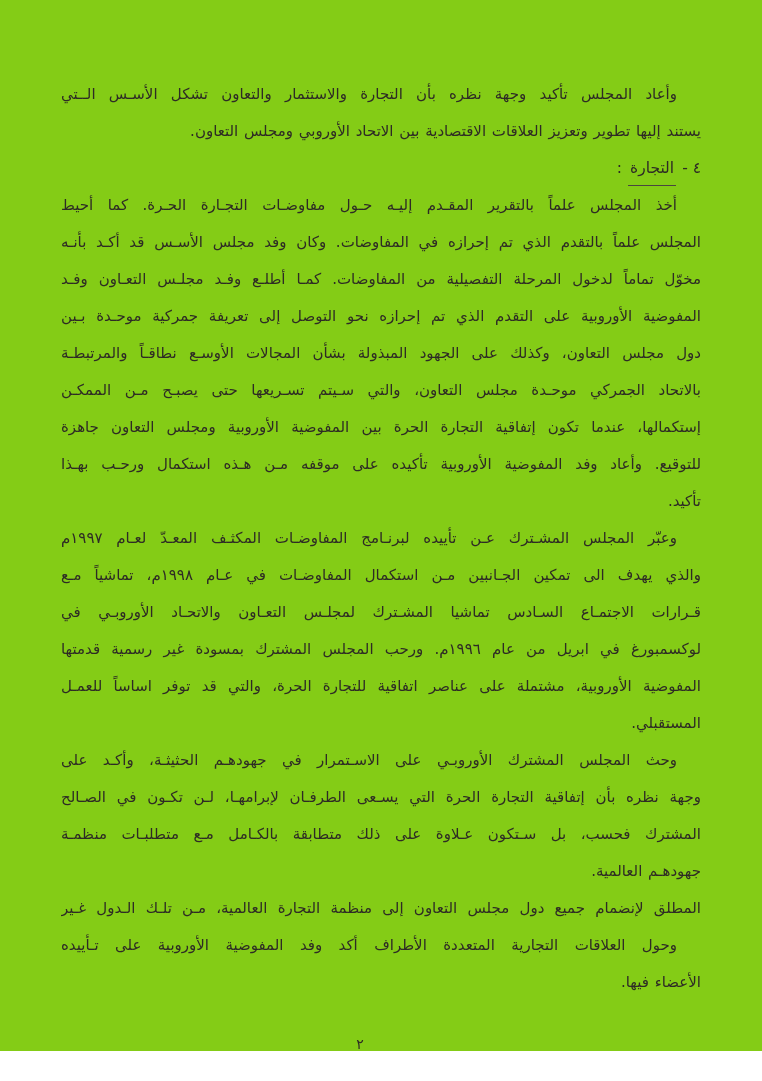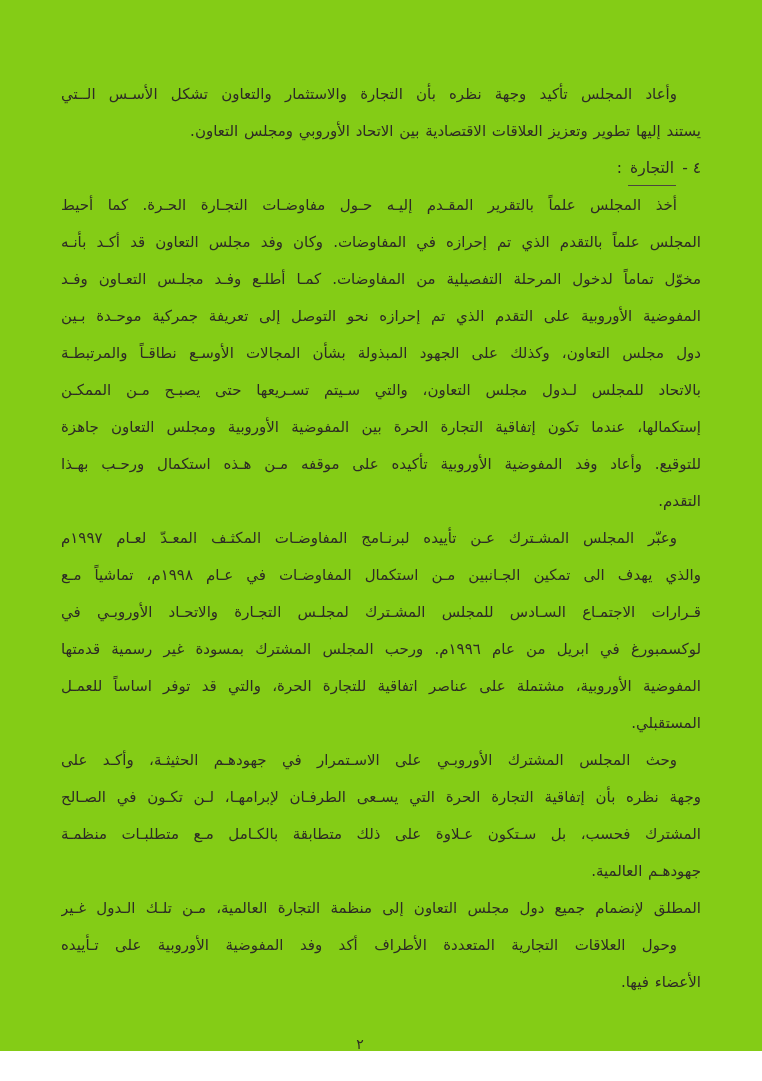--- a/index.html
+++ b/index.html
@@ -68,34 +68,34 @@
       <div class="line first">وأعاد المجلس تأكيد وجهة نظره بأن التجارة والاستثمار والتعاون تشكل الأسـس الــتي</div>
       <div class="line last">يستند إليها تطوير وتعزيز العلاقات الاقتصادية بين الاتحاد الأوروبي ومجلس التعاون.</div>
     </div>
 
     <div class="heading">
       <span class="sec-num">٤ -</span><span class="sec-title">التجارة</span><span class="sec-colon">:</span>
     </div>
 
     <div class="para">
       <div class="line first">أخذ المجلس علماً بالتقرير المقـدم إليـه حـول مفاوضـات التجـارة الحـرة. كما أحيط</div>
-      <div class="line">المجلس علماً بالتقدم الذي تم إحرازه في المفاوضات. وكان وفد مجلس التعاون قد أكـد بأنـه</div>
+      <div class="line">المجلس علماً بالتقدم الذي تم إحرازه في المفاوضات. وكان وفد مجلس الأسـس قد أكـد بأنـه</div>
       <div class="line">مخوّل تماماً لدخول المرحلة التفصيلية من المفاوضات. كمـا أطلـع وفـد مجلـس التعـاون وفـد</div>
       <div class="line">المفوضية الأوروبية على التقدم الذي تم إحرازه نحو التوصل إلى تعريفة جمركية موحـدة بـين</div>
       <div class="line">دول مجلس التعاون، وكذلك على الجهود المبذولة بشأن المجالات الأوسـع نطاقـاً والمرتبطـة</div>
-      <div class="line">بالاتحاد للمجلس لـدول مجلس التعاون، والتي سـيتم تسـريعها حتى يصبـح مـن الممكـن</div>
+      <div class="line">بالاتحاد الجمركي موحـدة مجلس التعاون، والتي سـيتم تسـريعها حتى يصبـح مـن الممكـن</div>
       <div class="line">إستكمالها، عندما تكون إتفاقية التجارة الحرة بين المفوضية الأوروبية ومجلس التعاون جاهزة</div>
       <div class="line">للتوقيع. وأعاد وفد المفوضية الأوروبية تأكيده على موقفه مـن هـذه استكمال ورحـب بهـذا</div>
-      <div class="line last">التقدم.</div>
+      <div class="line last">تأكيد.</div>
     </div>
 
     <div class="para">
       <div class="line first">وعبّر المجلس المشـترك عـن تأييده لبرنـامج المفاوضـات المكثـف المعـدّ لعـام ١٩٩٧م</div>
       <div class="line">والذي يهدف الى تمكين الجـانبين مـن استكمال المفاوضـات في عـام ١٩٩٨م، تماشياً مـع</div>
-      <div class="line">قـرارات الاجتمـاع السـادس للمجلس المشـترك لمجلـس التجـارة والاتحـاد الأوروبـي في</div>
+      <div class="line">قـرارات الاجتمـاع السـادس تماشيا المشـترك لمجلـس التعـاون والاتحـاد الأوروبـي في</div>
       <div class="line">لوكسمبورغ في ابريل من عام ١٩٩٦م. ورحب المجلس المشترك بمسودة غير رسمية قدمتها</div>
       <div class="line">المفوضية الأوروبية، مشتملة على عناصر اتفاقية للتجارة الحرة، والتي قد توفر اساساً للعمـل</div>
       <div class="line last">المستقبلي.</div>
     </div>
 
     <div class="para">
       <div class="line first">وحث المجلس المشترك الأوروبـي على الاسـتمرار في جهودهـم الحثيثـة، وأكـد على</div>
       <div class="line">وجهة نظره بأن إتفاقية التجارة الحرة التي يسـعى الطرفـان لإبرامهـا، لـن تكـون في الصـالح</div>
       <div class="line">المشترك فحسب، بل سـتكون عـلاوة على ذلك متطابقة بالكـامل مـع متطلبـات منظمـة</div>
       <div class="line last">جهودهـم العالمية.</div>

